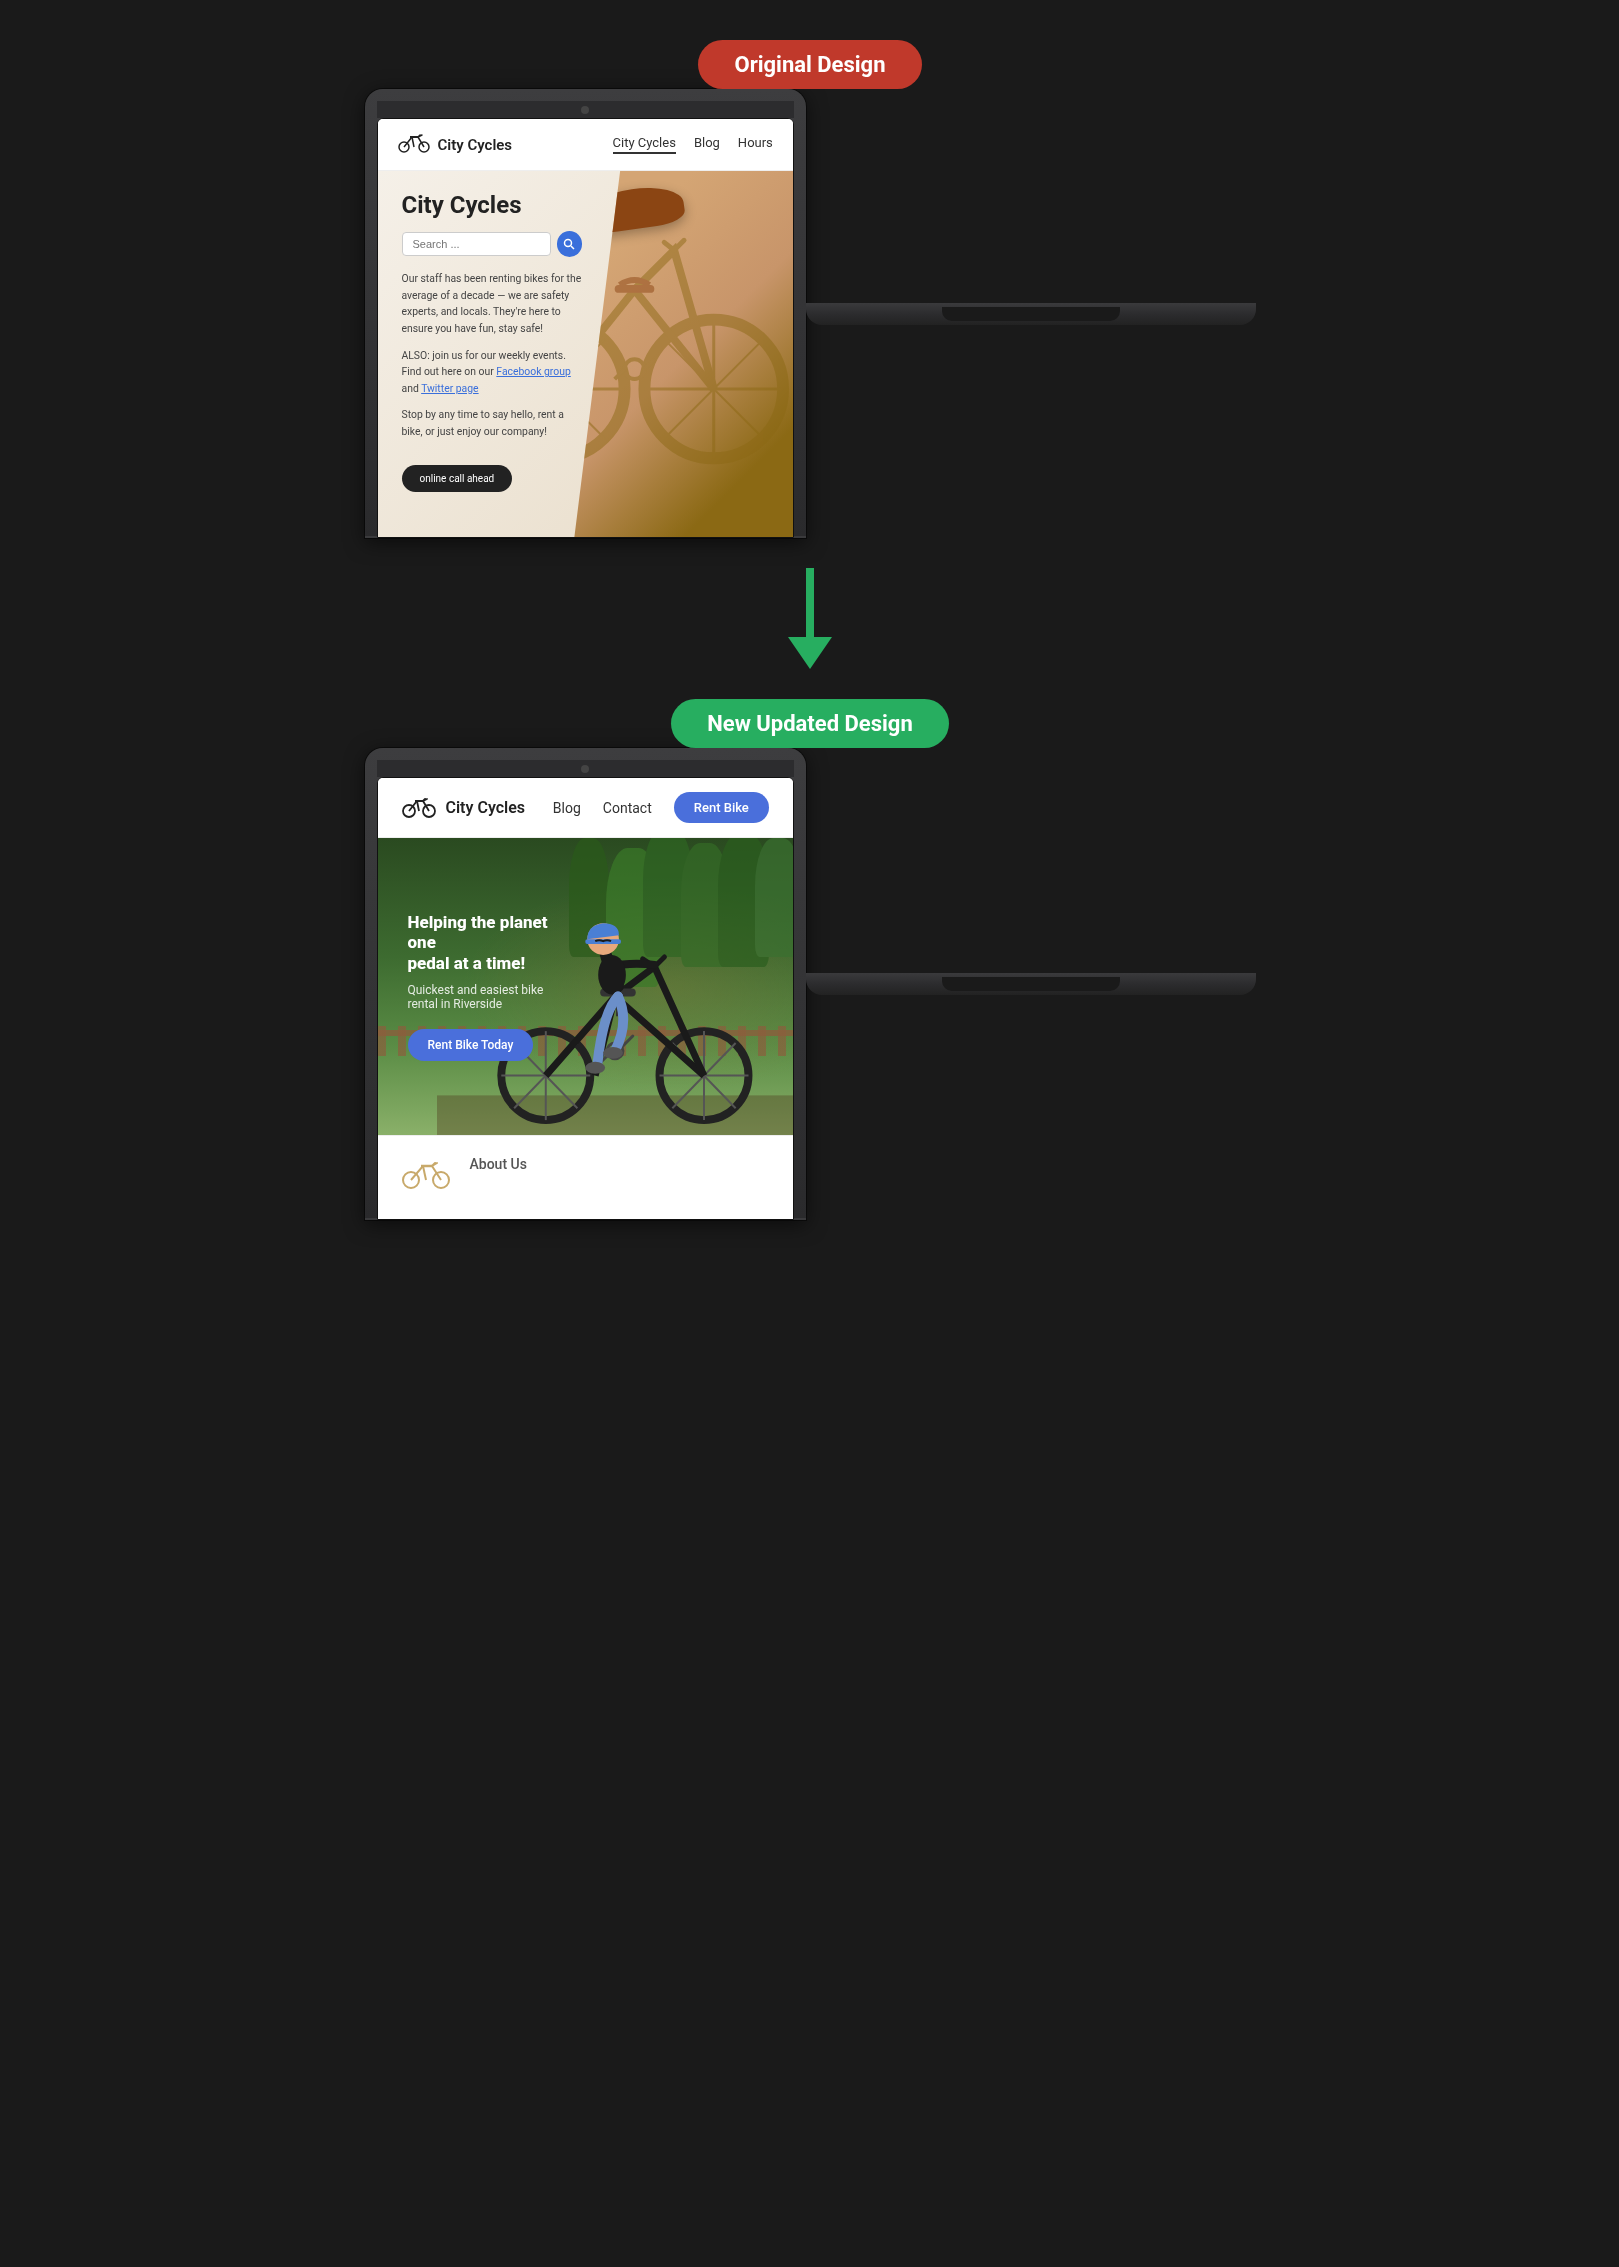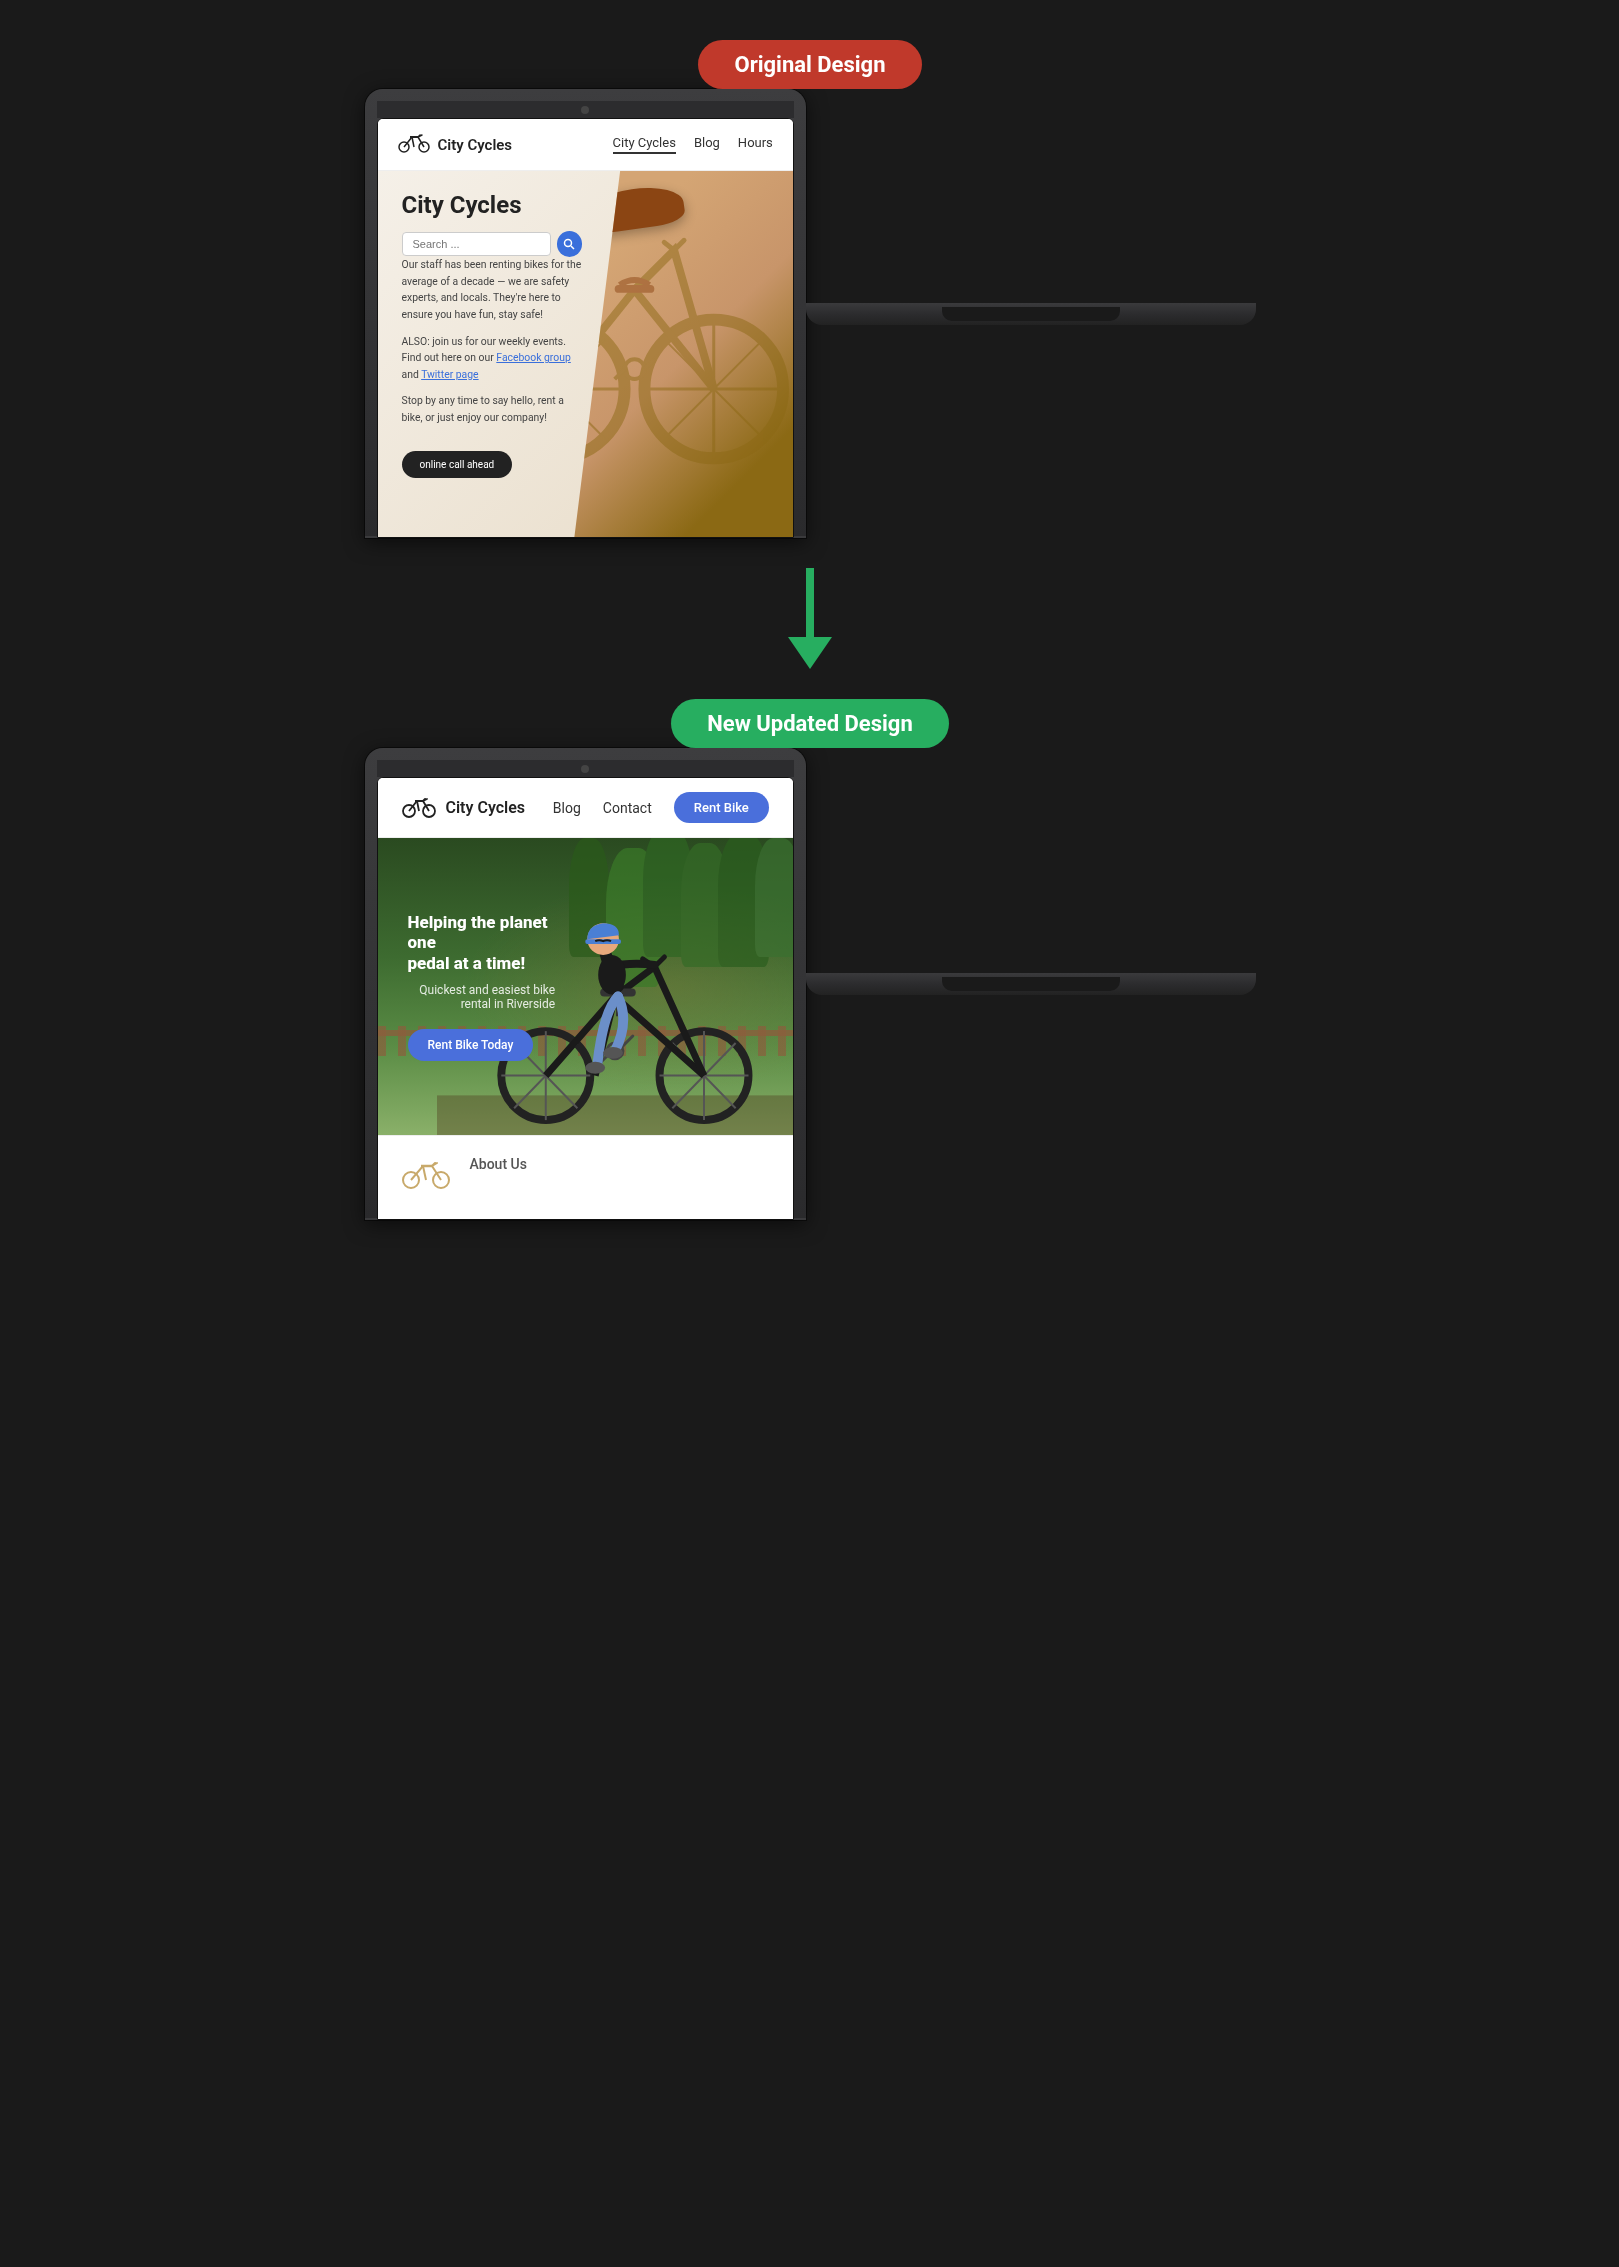--- a/index.html
+++ b/index.html
@@ -113,20 +113,21 @@
       font-size: 24px;
       font-weight: 700;
       color: #222;
       margin-bottom: 12px;
     }
 
     .orig-search-bar {
       display: flex;
       align-items: center;
       gap: 6px;
+      margin-bottom: 14px;
     }
     .orig-search-input {
       border: 1px solid #ccc;
       border-radius: 4px;
       padding: 5px 10px;
       font-size: 11px;
       width: 149px;
       color: #999;
     }
     .orig-search-btn {
@@ -261,21 +262,20 @@
       font-weight: 800;
       color: #fff;
       line-height: 1.2;
       margin-bottom: 10px;
     }
 
     .new-hero-sub {
       font-size: 12px;
       color: rgba(255,255,255,0.85);
       margin-bottom: 18px;
-      text-align: right;
     }
 
     .new-cta-btn {
       display: inline-block;
       background: #4a6fdb;
       color: white;
       border-radius: 20px;
       padding: 9px 20px;
       font-size: 12px;
       font-weight: 500;

